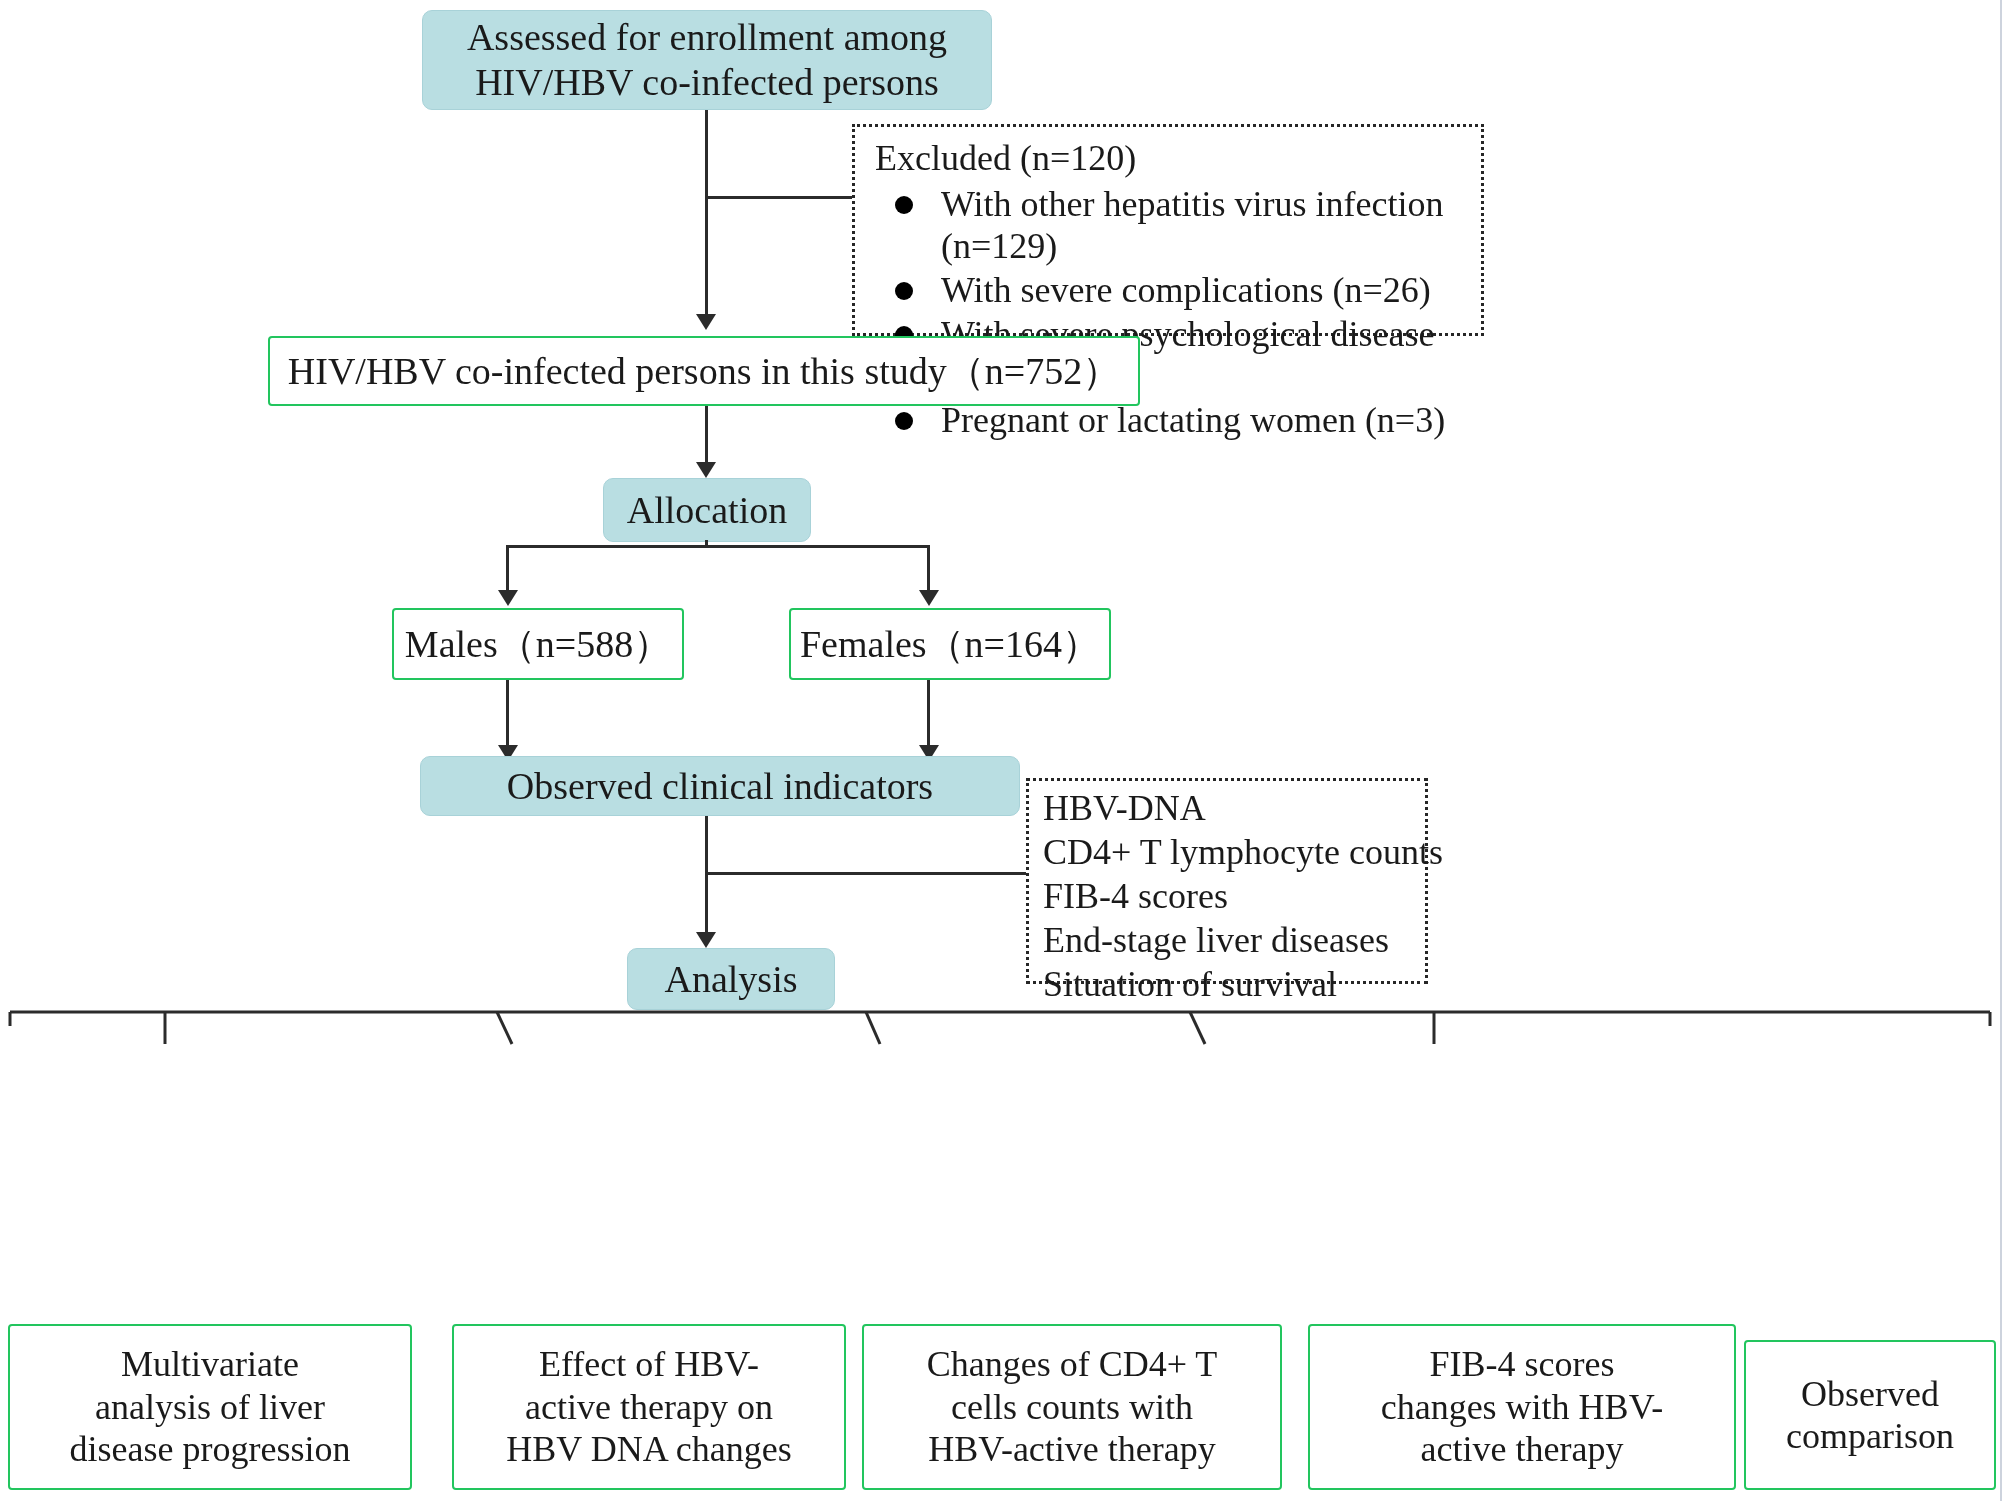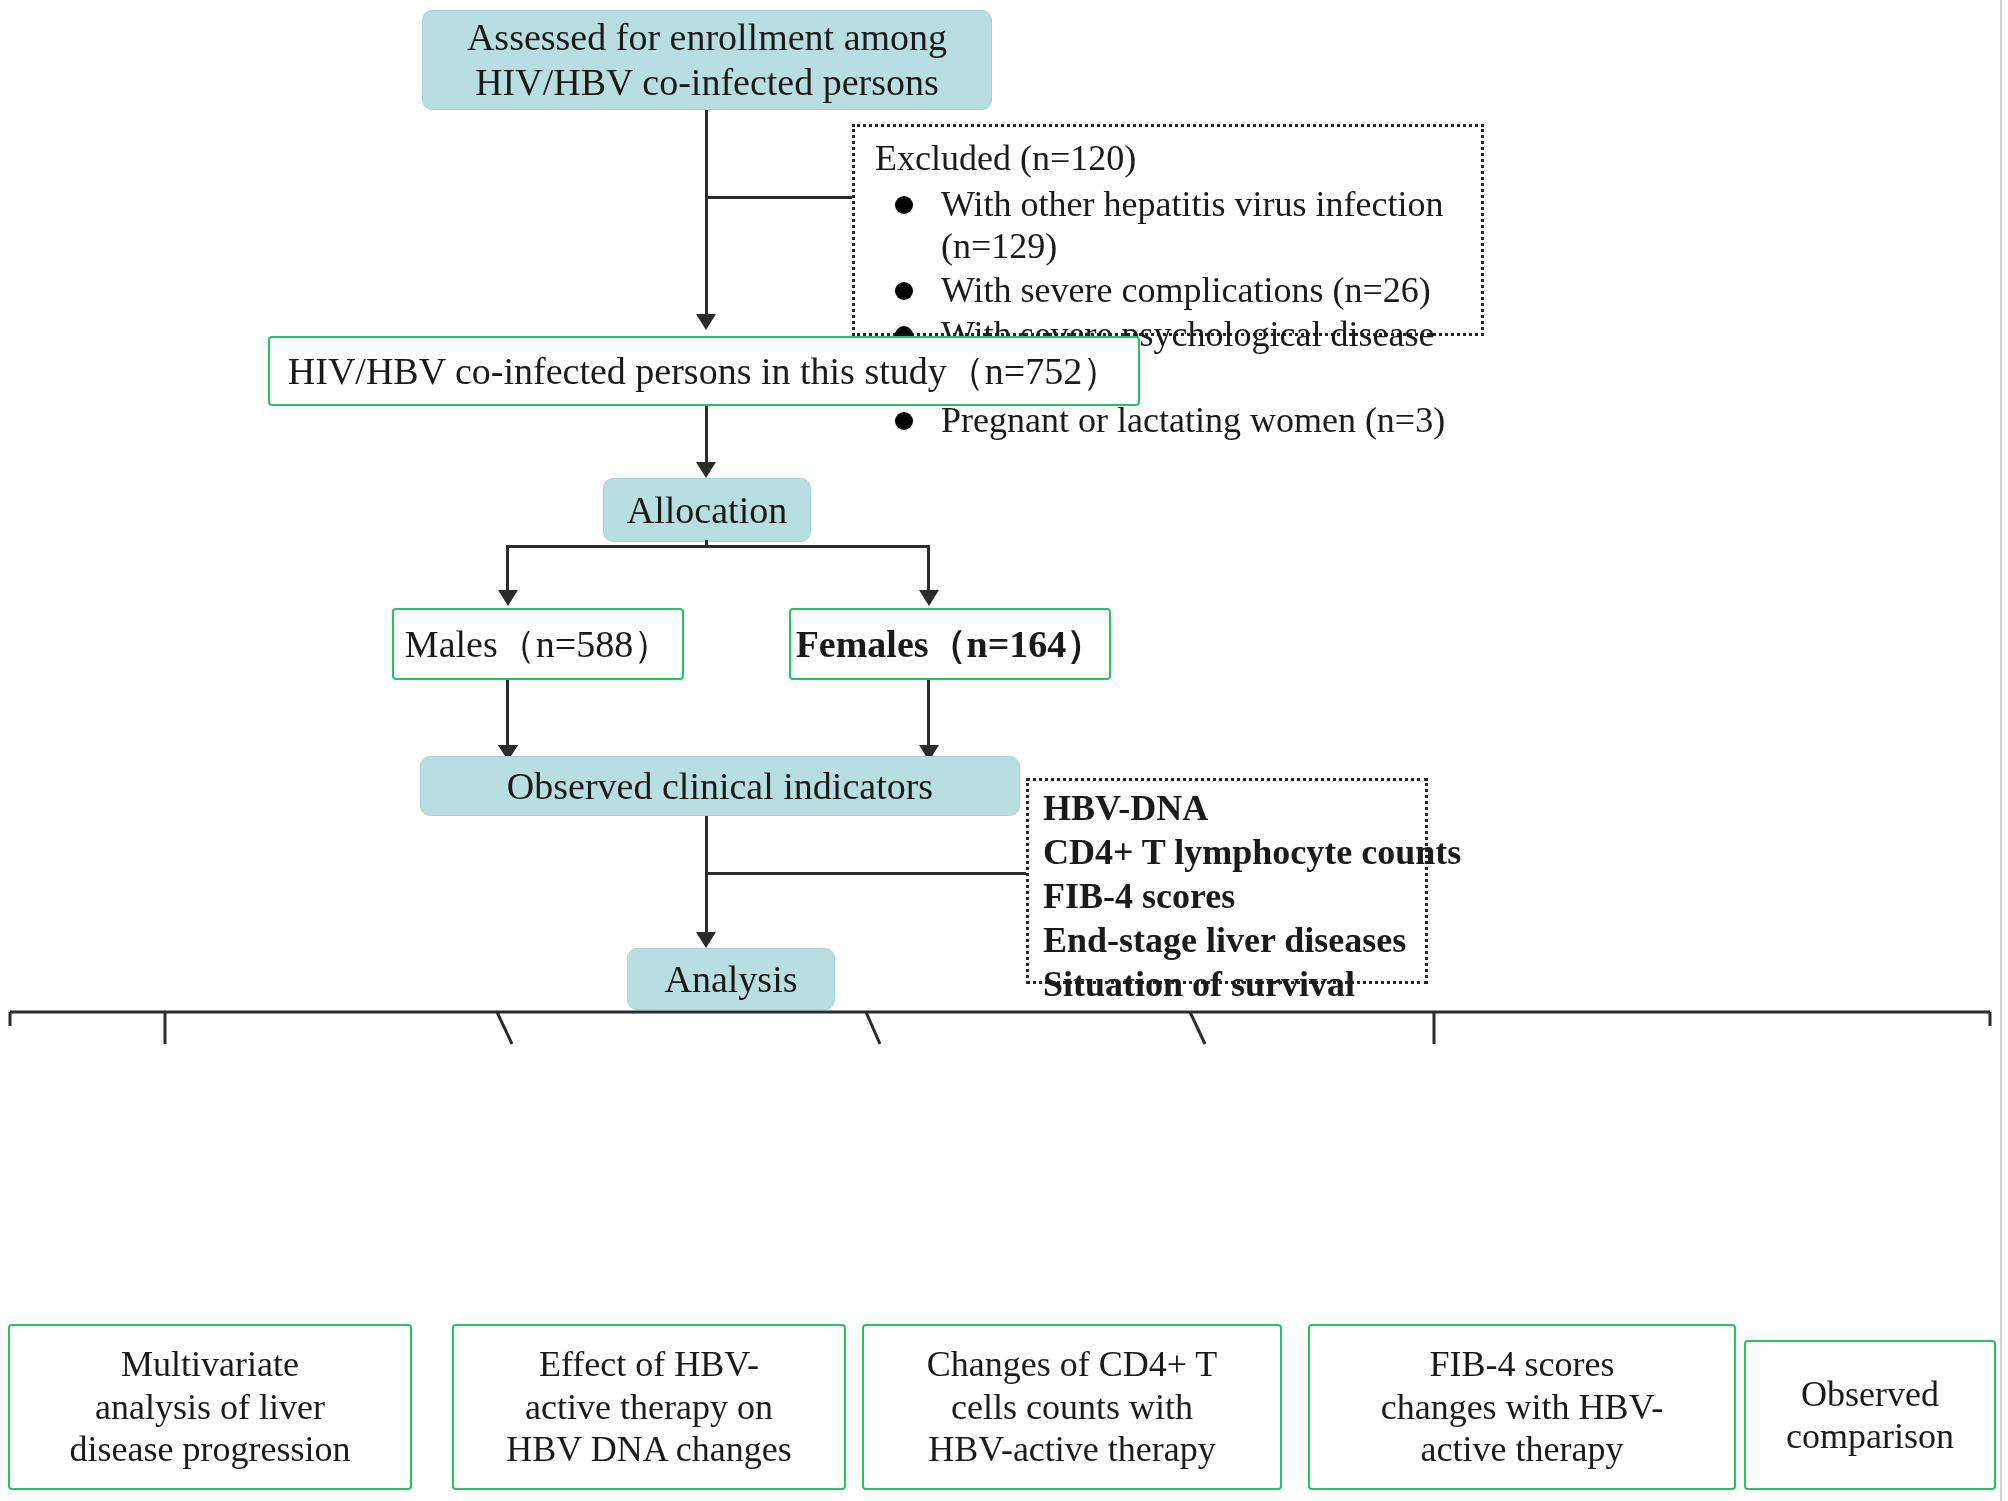--- a/index.html
+++ b/index.html
@@ -167,39 +167,39 @@
   <div class="ln vline" style="left:705px; top:540px; height:8px;"></div>
   <div class="ln hline" style="left:506px; top:545px; width:424px;"></div>
   <div class="ln vline" style="left:506px; top:545px; height:52px;"></div>
   <div class="arrowhead" style="left:498px; top:590px;"></div>
   <div class="ln vline" style="left:927px; top:545px; height:52px;"></div>
   <div class="arrowhead" style="left:919px; top:590px;"></div>
 
   <div class="node plain f38" style="left:392px; top:608px; width:292px; height:72px;">
     <span>Males（n=588）</span>
   </div>
-  <div class="node plain f38" style="left:789px; top:608px; width:322px; height:72px;font-weight:bold;">
+  <div class="node plain f38" style="left:789px; top:608px; width:322px; height:72px;">
     <span>Females（n=164）</span>
   </div>
 
   <div class="ln vline" style="left:506px; top:680px; height:72px;"></div>
   <div class="arrowhead" style="left:498px; top:745px;"></div>
   <div class="ln vline" style="left:927px; top:680px; height:72px;"></div>
   <div class="arrowhead" style="left:919px; top:745px;"></div>
 
   <div class="node teal f38" style="left:420px; top:756px; width:600px; height:60px;">
     <span>Observed clinical indicators</span>
   </div>
 
   <div class="ln vline" style="left:705px; top:816px; height:122px;"></div>
   <div class="arrowhead" style="left:696px; top:932px;"></div>
 
   <div class="ln hline" style="left:705px; top:872px; width:322px;"></div>
 
-  <div class="dotted" style="position:absolute; left:1026px; top:778px; width:382px; height:188px; padding:6px 0 6px 14px;font-weight:bold;">
+  <div class="dotted" style="position:absolute; left:1026px; top:778px; width:382px; height:188px; padding:6px 0 6px 14px;">
     <ul class="ind-list">
       <li>HBV-DNA</li>
       <li>CD4+ T lymphocyte counts</li>
       <li>FIB-4 scores</li>
       <li>End-stage liver diseases</li>
       <li>Situation of survival</li>
     </ul>
   </div>
 
   <div class="node teal f38" style="left:627px; top:948px; width:208px; height:62px;">

